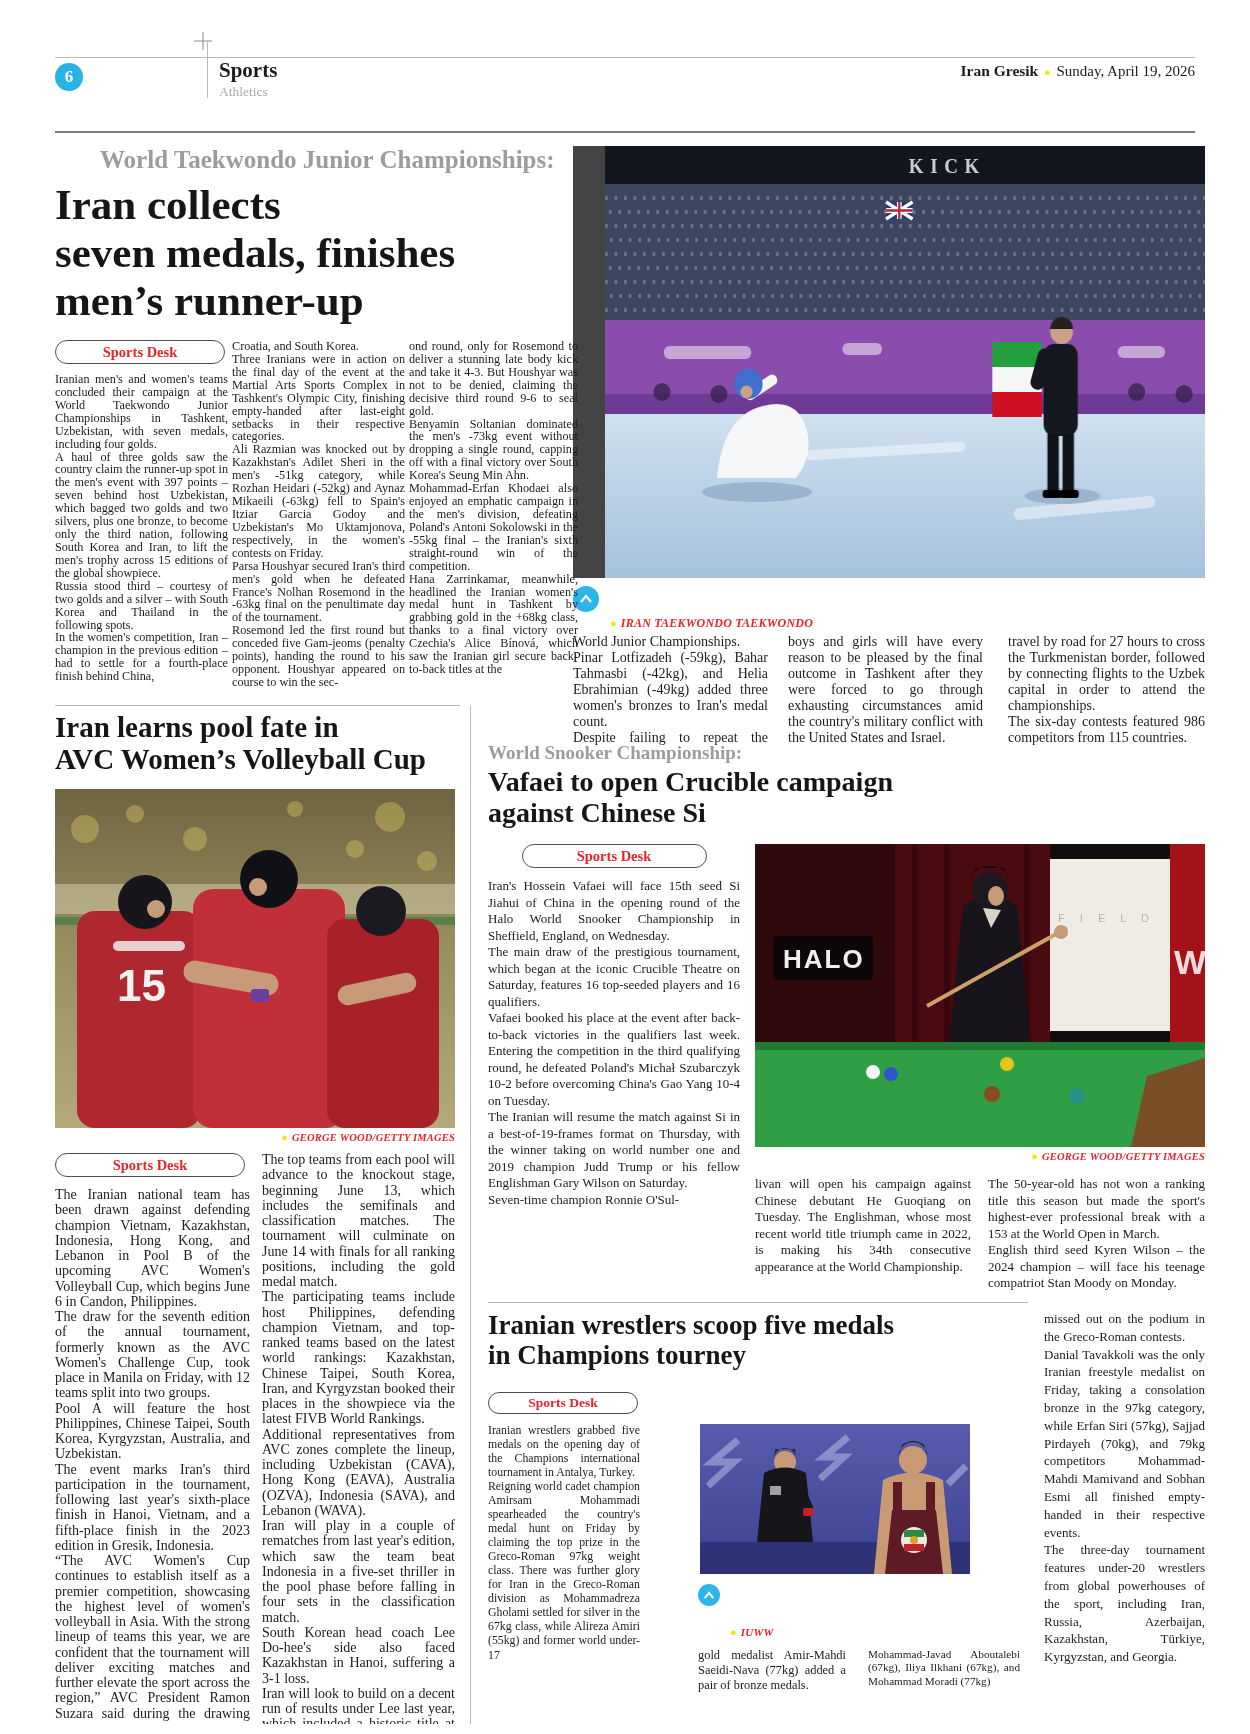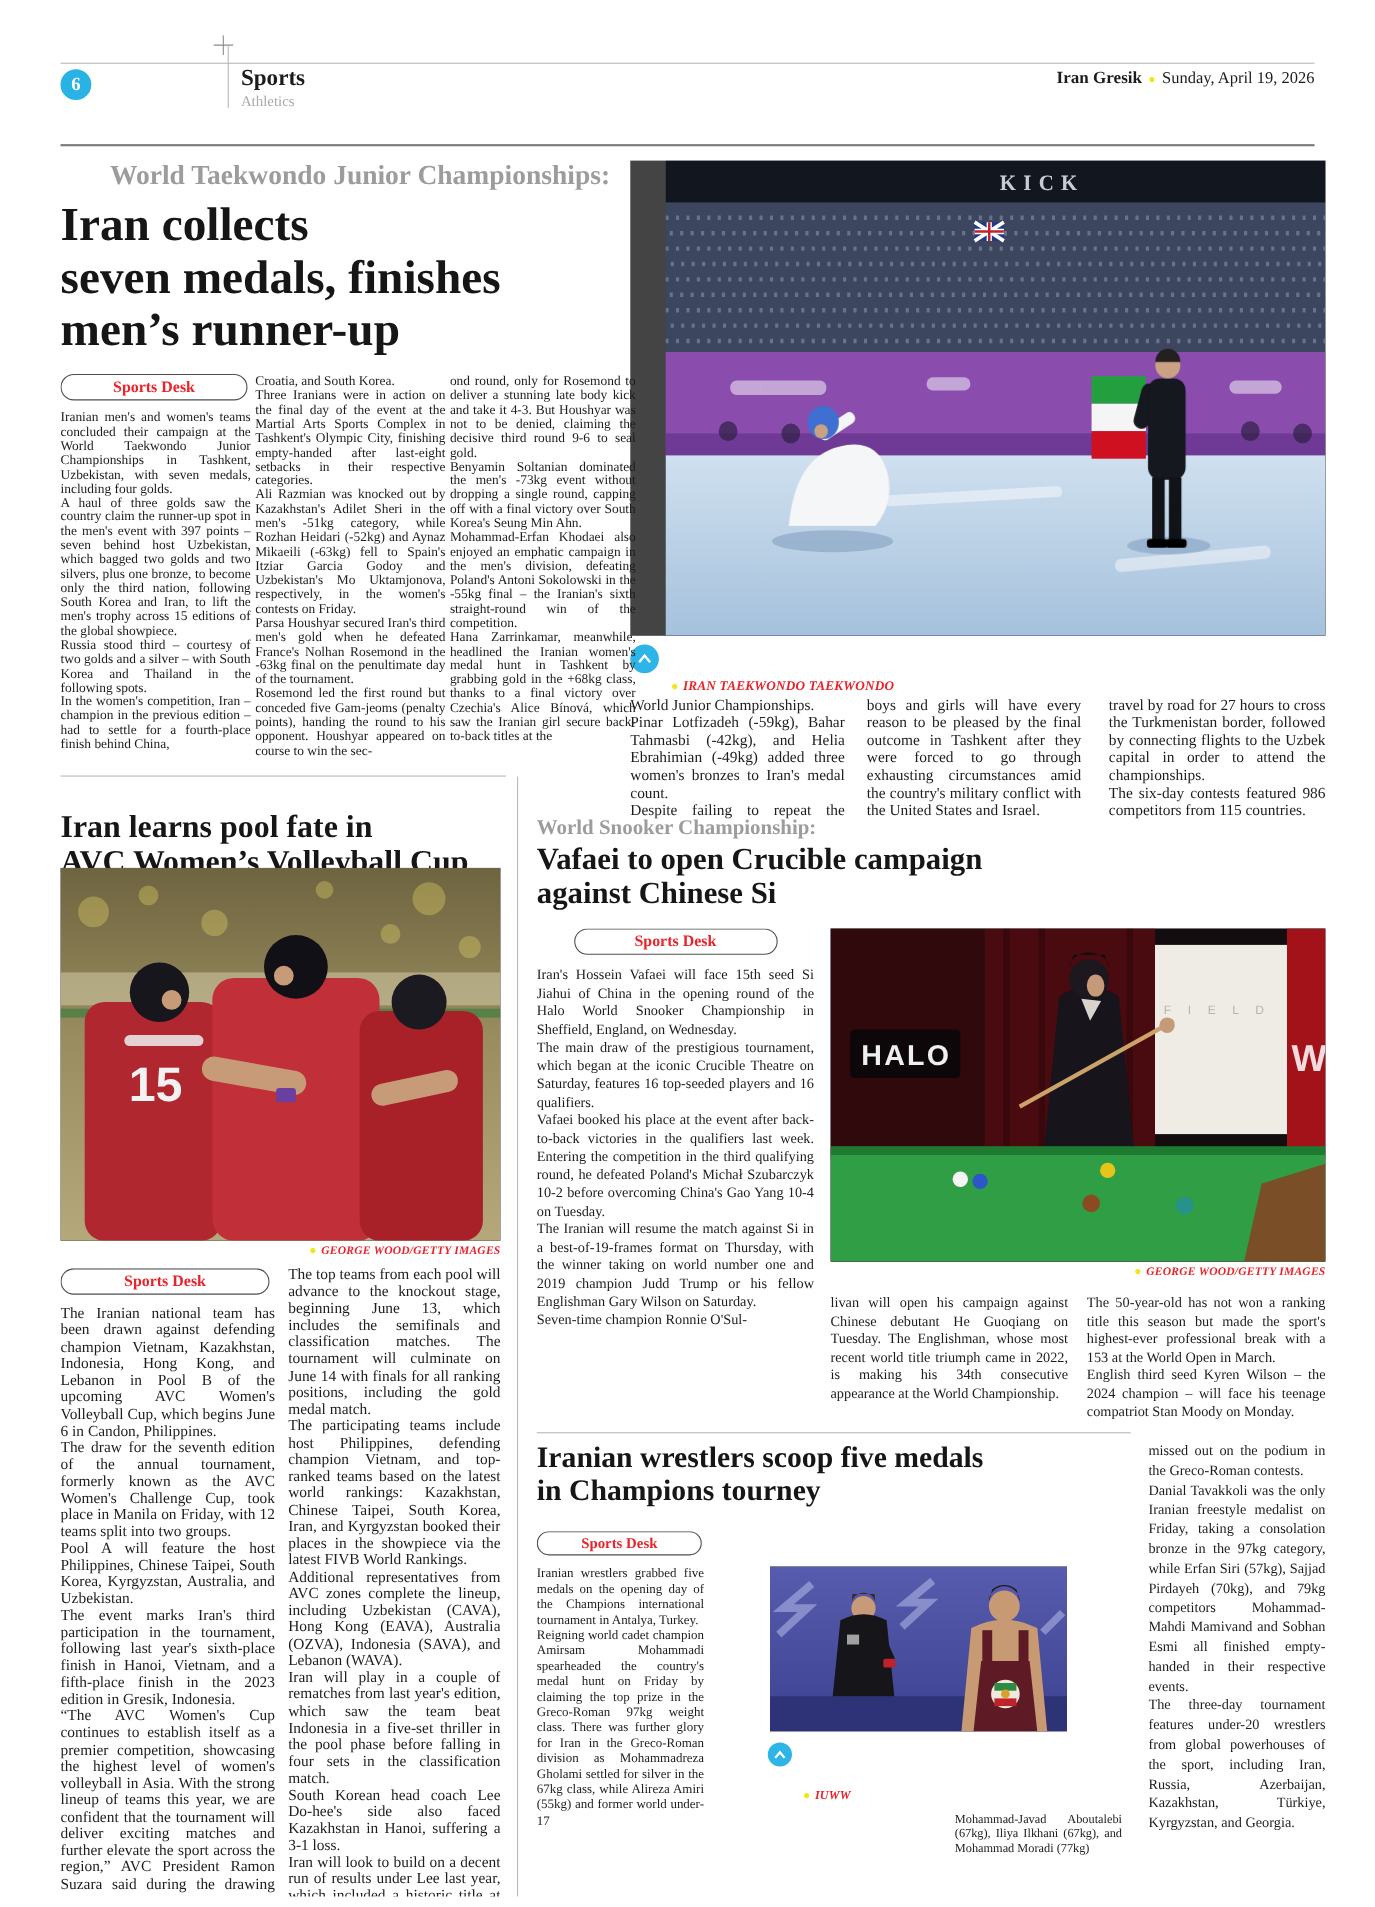--- a/index.html
+++ b/index.html
@@ -164,21 +164,21 @@
 Pinar Lotfizadeh (-59kg), Bahar Tahmasbi (-42kg), and Helia Ebrahimian (-49kg) added three women's bronzes to Iran's medal count.
 Despite failing to repeat the historic double team title-winning success of 2024, the Iranian</div>
   <div class="col flow body-under" style="left:788px;top:634px;width:195px;height:112px;">boys and girls will have every reason to be pleased by the final outcome in Tashkent after they were forced to go through exhausting circumstances amid the country's military conflict with the United States and Israel.
 The Iranian delegation had to</div>
   <div class="col flow body-under" style="left:1008px;top:634px;width:197px;height:112px;">travel by road for 27 hours to cross the Turkmenistan border, followed by connecting flights to the Uzbek capital in order to attend the championships.
 The six-day contests featured 986 competitors from 115 countries.</div>
 
   <div class="rule" style="left:55px;top:705px;width:405px;height:1px;"></div>
   <div class="rule" style="left:470px;top:706px;width:1px;height:1018px;"></div>
 
-  <div class="abs headline" style="left:55px;top:736px;width:410px;font-size:29px;">Iran learns pool fate in
+  <div class="abs headline" style="left:55px;top:711px;width:410px;font-size:29px;">Iran learns pool fate in
 AVC Women’s Volleyball Cup</div>
 
   <div class="photo" style="left:55px;top:789px;width:400px;height:339px;">
     <svg viewBox="0 0 400 339" preserveAspectRatio="none">
       <defs>
         <linearGradient id="vbbg" x1="0" y1="0" x2="0" y2="1">
           <stop offset="0" stop-color="#6e6440"></stop>
             <stop offset=".45" stop-color="#998c5e"></stop>
             <stop offset="1" stop-color="#b5a87a"></stop>
         </linearGradient>
@@ -345,18 +345,19 @@
 
   <div class="chev" style="left:698px;top:1584px;width:22px;height:22px;">
     <svg width="12" height="9" viewBox="0 0 14 10">
       <polyline points="2,8 7,2 12,8" fill="none" stroke="#fff" stroke-width="2.4"></polyline>
     </svg>
   </div>
   <div class="abs credit" style="left:730px;top:1626px;font-size:11px;">
     <span class="dot">●</span><span>IUWW</span>
   </div>
 
+  <div class="col flow body-wr" style="left:698px;top:1648px;width:148px;height:70px;font-size:12.4px;">gold medalist Amir-Mahdi Saeidi-Nava (77kg) added a pair of bronze medals.</div>
   <div class="col flow body-wr" style="left:852px;top:1648px;width:152px;height:70px;font-size:11.2px;margin-left:16px;">Mohammad-Javad Aboutalebi (67kg), Iliya Ilkhani (67kg), and Mohammad Moradi (77kg)</div>
   <div class="col flow body-wr4" style="left:1044px;top:1310px;width:161px;height:420px;">missed out on the podium in the Greco-Roman contests.
 Danial Tavakkoli was the only Iranian freestyle medalist on Friday, taking a consolation bronze in the 97kg category, while Erfan Siri (57kg), Sajjad Pirdayeh (70kg), and 79kg competitors Mohammad-Mahdi Mamivand and Sobhan Esmi all finished empty-handed in their respective events.
 The three-day tournament features under-20 wrestlers from global powerhouses of the sport, including Iran, Russia, Azerbaijan, Kazakhstan, Türkiye, Kyrgyzstan, and Georgia.</div>
 
 </div>
 
 </body></html>

